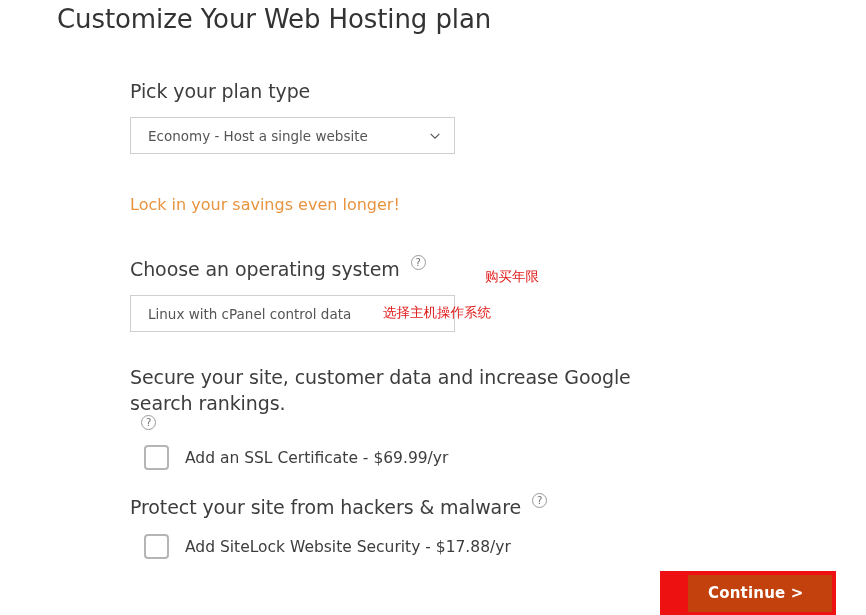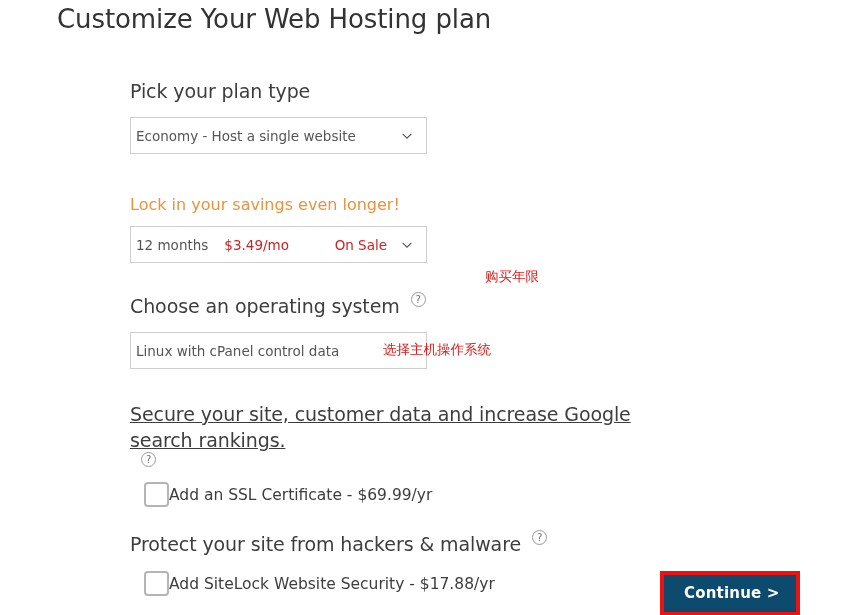--- a/index.html
+++ b/index.html
@@ -63,27 +63,27 @@
     position: relative;
     top: -1px;
     box-sizing: border-box;
     font-family: "DejaVu Sans", "Liberation Sans", sans-serif;
     cursor: pointer;
     flex: none;
   }
 
   .field-box {
     box-sizing: border-box;
-    width: 297px;
+    width: 325px;
     height: 37px;
     border: 1px solid #cfcfcf;
     background: #ffffff;
     display: flex;
     align-items: center;
-    padding: 0 12px 0 5px;
+    padding: 0 12px 0 17px;
     position: relative;
     cursor: pointer;
   }
   .field-box .value {
     font-size: 13.5px;
     color: #555555;
     white-space: nowrap;
   }
   .field-box .price {
     font-size: 13.5px;
@@ -134,43 +134,45 @@
     height: 25px;
     box-sizing: border-box;
     border: 2px solid #b5b5b5;
     border-radius: 4px;
     background: #ffffff;
     flex: none;
   }
   .checkbox-row .cb-label {
     font-size: 15.5px;
     color: #3d3d3d;
+    margin-left: 16px;
     white-space: nowrap;
   }
 
   .continue-wrap {
     position: absolute;
     left: 660px;
     top: 571px;
     padding: 4px;
     background: #ee1111;
     box-sizing: border-box;
   }
   .continue-button {
-    background: #0c4a6e;
+    background: #c2410c;
     color: #ffffff;
     border: none;
     font-family: "DejaVu Sans", "Liberation Sans", sans-serif;
     font-size: 15px;
     font-weight: bold;
-    padding: 9px 16px 10px 20px;
+    padding: 9px 28px 10px 20px;
     cursor: pointer;
     display: block;
     white-space: nowrap;
     letter-spacing: 0.2px;
+    margin-left: 24px;
   }
 </style>
 </head>
 <body>
 
 <div class="page-title">Customize Your Web Hosting plan</div>
 
 <div class="form-area">
 
   <div style="margin-bottom:0;">
@@ -185,48 +187,38 @@
             <path d="M3 5.5 L8 10.5 L13 5.5" fill="none" stroke="currentColor" stroke-width="1.3"></path>
           </svg>
       </span>
     </div>
   </div>
 
   <div style="margin-top:30px; position:relative;">
     <div style="height:11px;"></div>
     <p class="subtext-sale">Lock in your savings even longer!</p>
     <div style="height:12px;"></div>
-    <div class="field-box">
-      <span class="value">12 months</span>
-      <span class="price">$3.49/mo</span>
-      <span class="onsale">On Sale</span>
-      <span class="chev after-sale">
-        <svg viewBox="0 0 16 16" width="14" height="14" aria-hidden="true">
-            <path d="M3 5.5 L8 10.5 L13 5.5" fill="none" stroke="currentColor" stroke-width="1.3"></path>
-          </svg>
-      </span>
-    </div>
     <span class="cn-note" style="left:355px; top:84px;font-family:Liberation Mono, monospace;">购买年限</span>
   </div>
 
   <div style="margin-top:30px; position:relative;">
     <h2 class="section-heading">
       <span class="heading-text">Choose an operating system</span>
       <span class="help-icon">?</span>
     </h2>
     <div style="height:13px;"></div>
     <div class="field-box">
       <span class="value">Linux with cPanel control data</span>
     </div>
     <span class="cn-note" style="left:253px; top:48px;">选择主机操作系统</span>
   </div>
 
   <div style="margin-top:32px;">
     <h2 class="section-heading" style="max-width:515px;">
-      <span style="display:inline;text-decoration:underline;">Secure your site, customer data and increase Google search rankings.</span>
+      <span style="display:inline;">Secure your site, customer data and increase Google search rankings.</span>
         <span class="help-icon">?</span>
     </h2>
     <div style="height:14px;"></div>
     <div class="checkbox-row">
       <span class="checkbox"></span>
       <span class="cb-label">Add an SSL Certificate - $69.99/yr</span>
     </div>
   </div>
 
   <div style="margin-top:24px;">

